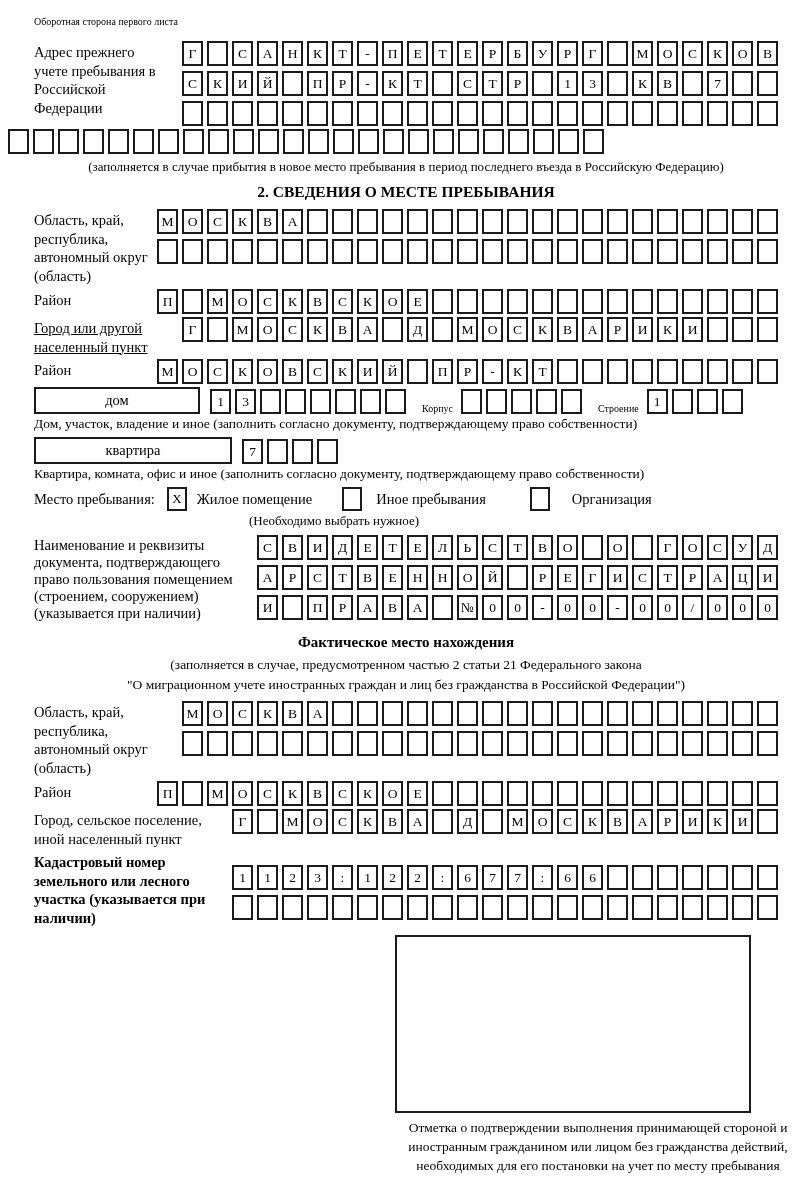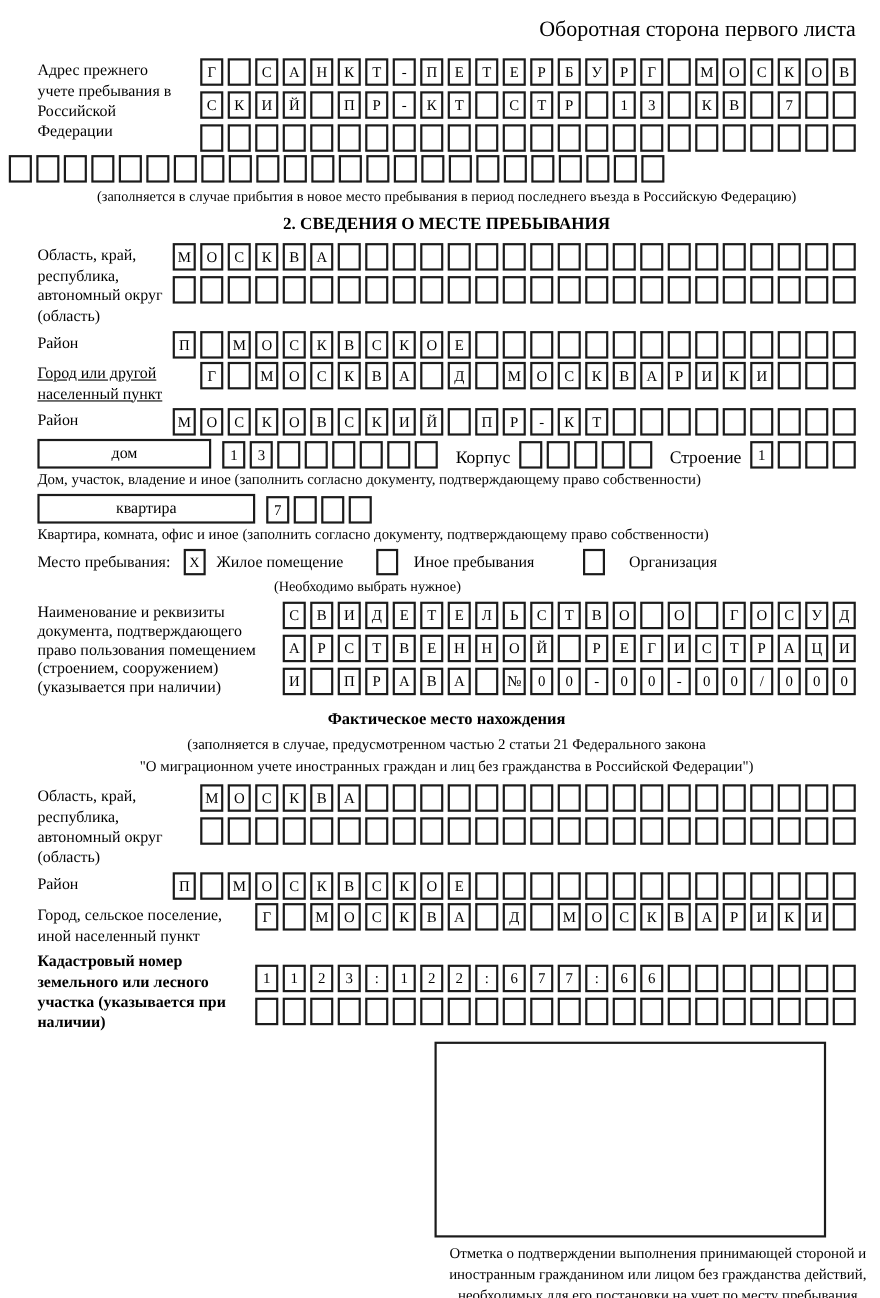--- a/index.html
+++ b/index.html
@@ -2,42 +2,42 @@
 <html><head>
 <meta charset="utf-8">
 <style>
   html,body{margin:0;padding:0;background:#fff;}
   .page{
     position:relative;width:800px;height:1180px;overflow:hidden;
     box-sizing:border-box;padding:16px 22px 0 34px;
     background:#fff;color:#000;
     font-family:"Liberation Serif","DejaVu Serif",serif;
   }
-  .header-note{text-align:right;font-size:20px;margin-bottom:14px;}
+  .header-note{font-size:10px;margin-bottom:14px;}
   .field{display:flex;margin-bottom:3px;}
   .label{font-size:14.5px;line-height:18.5px;padding-top:2px;}
   .w135{width:135px;} .w115{width:115px;} .w150{width:150px;} .w148{width:148px;text-decoration:underline;}
   .w190{width:190px;} .w175{width:175px;font-weight:bold;} .w215{width:215px;line-height:17px;}
   .cellcol{margin-left:auto;display:flex;flex-direction:column;gap:5px;}
   .cellrow{display:flex;gap:4px;justify-content:flex-end;}
   .cellrow.left{justify-content:flex-start;margin-left:-26px;margin-bottom:3px;}
   .cell{
     width:21px;height:25px;flex:0 0 21px;border:2px solid #1b1b1b;box-sizing:border-box;
     display:flex;align-items:center;justify-content:center;
     font-size:13.5px;background:#fff;
   }
   .center-note{text-align:center;font-size:13px;margin:5px 0 2px;}
   .heading{text-align:center;font-weight:bold;font-size:15.5px;margin:8px 0 8px;}
   .subheading{text-align:center;font-weight:bold;font-size:15px;margin:12px 0 4px;}
   .houserow{display:flex;align-items:flex-end;margin:3px 0 2px;}
   .typebox{border:2px solid #1b1b1b;height:27px;box-sizing:border-box;
     display:flex;align-items:center;justify-content:center;font-size:14.5px;}
   .typebox.dom{width:166px;margin-right:10px;}
   .typebox.kv{width:198px;margin-right:10px;}
-  .inline-label{font-size:16px;margin:0 8px 0 16px;}
+  .inline-label{font-size:10px;margin:0 8px 0 16px;}
   .caption{font-size:13.5px;margin:2px 0 5px;}
   .stayrow{display:flex;align-items:center;margin:5px 0 2px;font-size:14.5px;}
   .stayrow .opt{display:flex;align-items:center;}
   .checkbox{width:20px;height:24px;border:2px solid #1b1b1b;box-sizing:border-box;
     display:flex;align-items:center;justify-content:center;font-size:13px;}
   .stay-note{font-size:13px;margin:2px 0 6px 215px;}
   .note-center{text-align:center;font-size:13.5px;line-height:20px;}
   .stamp-box{width:352px;height:174px;border:2px solid #1b1b1b;margin-left:361px;margin-top:8px;}
   .stamp-caption{width:440px;margin-left:344px;text-align:center;font-size:13.5px;line-height:19px;margin-top:5px;} .mt4{margin-top:4px;}
 </style>

